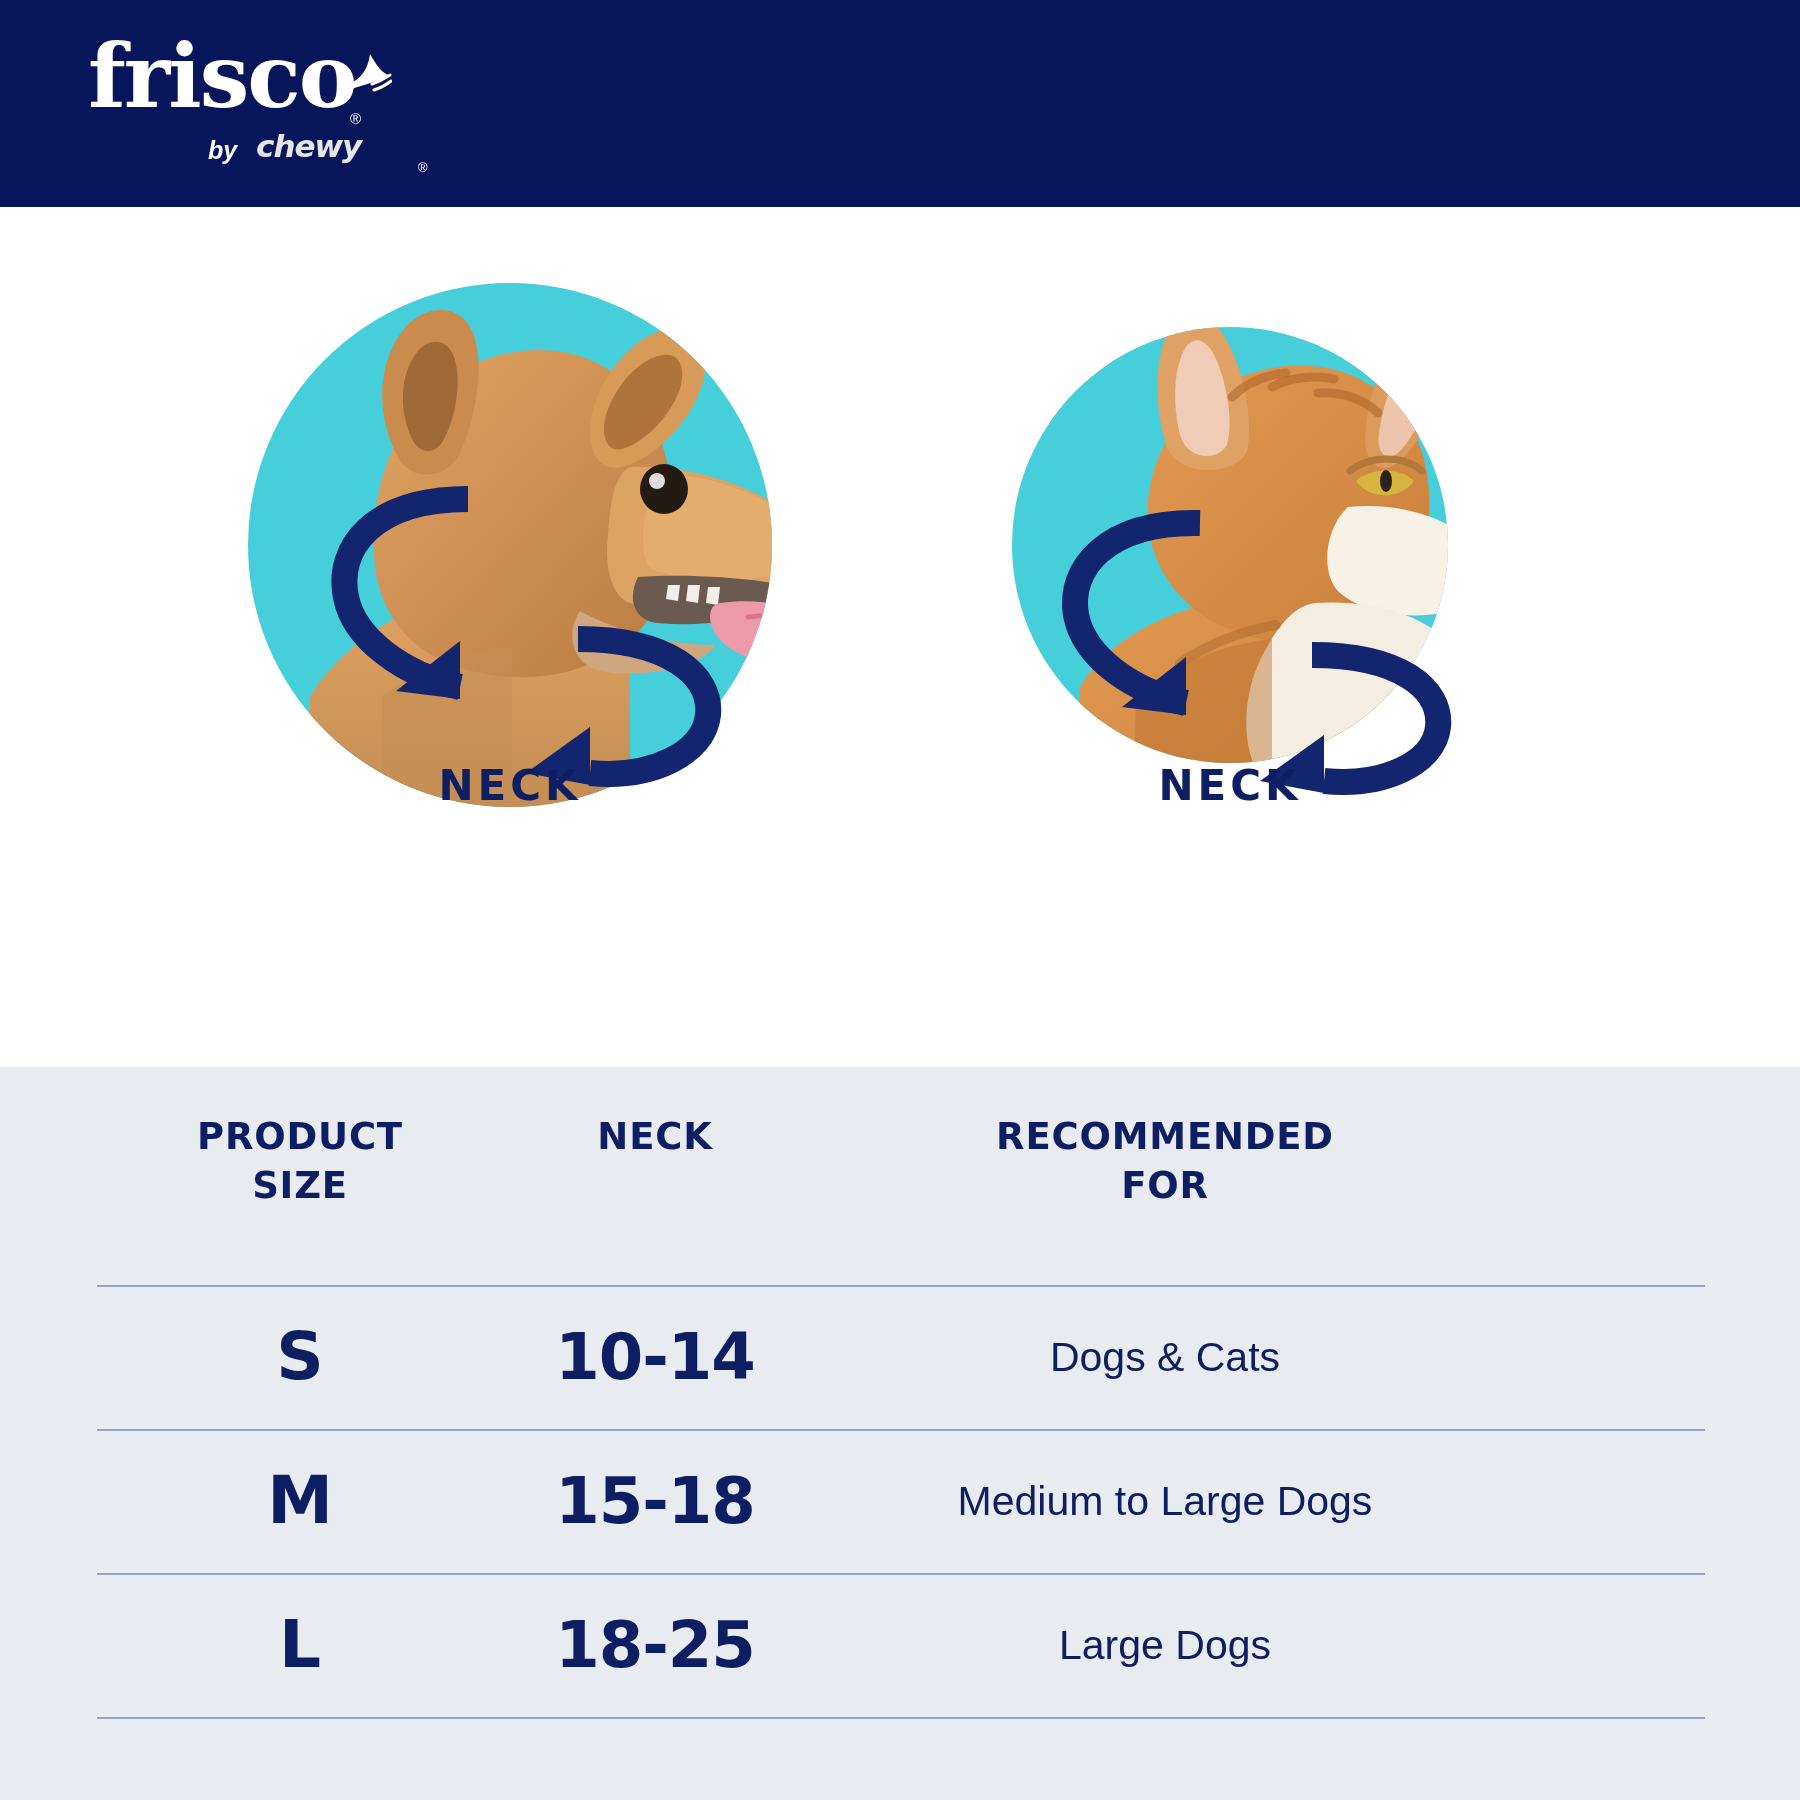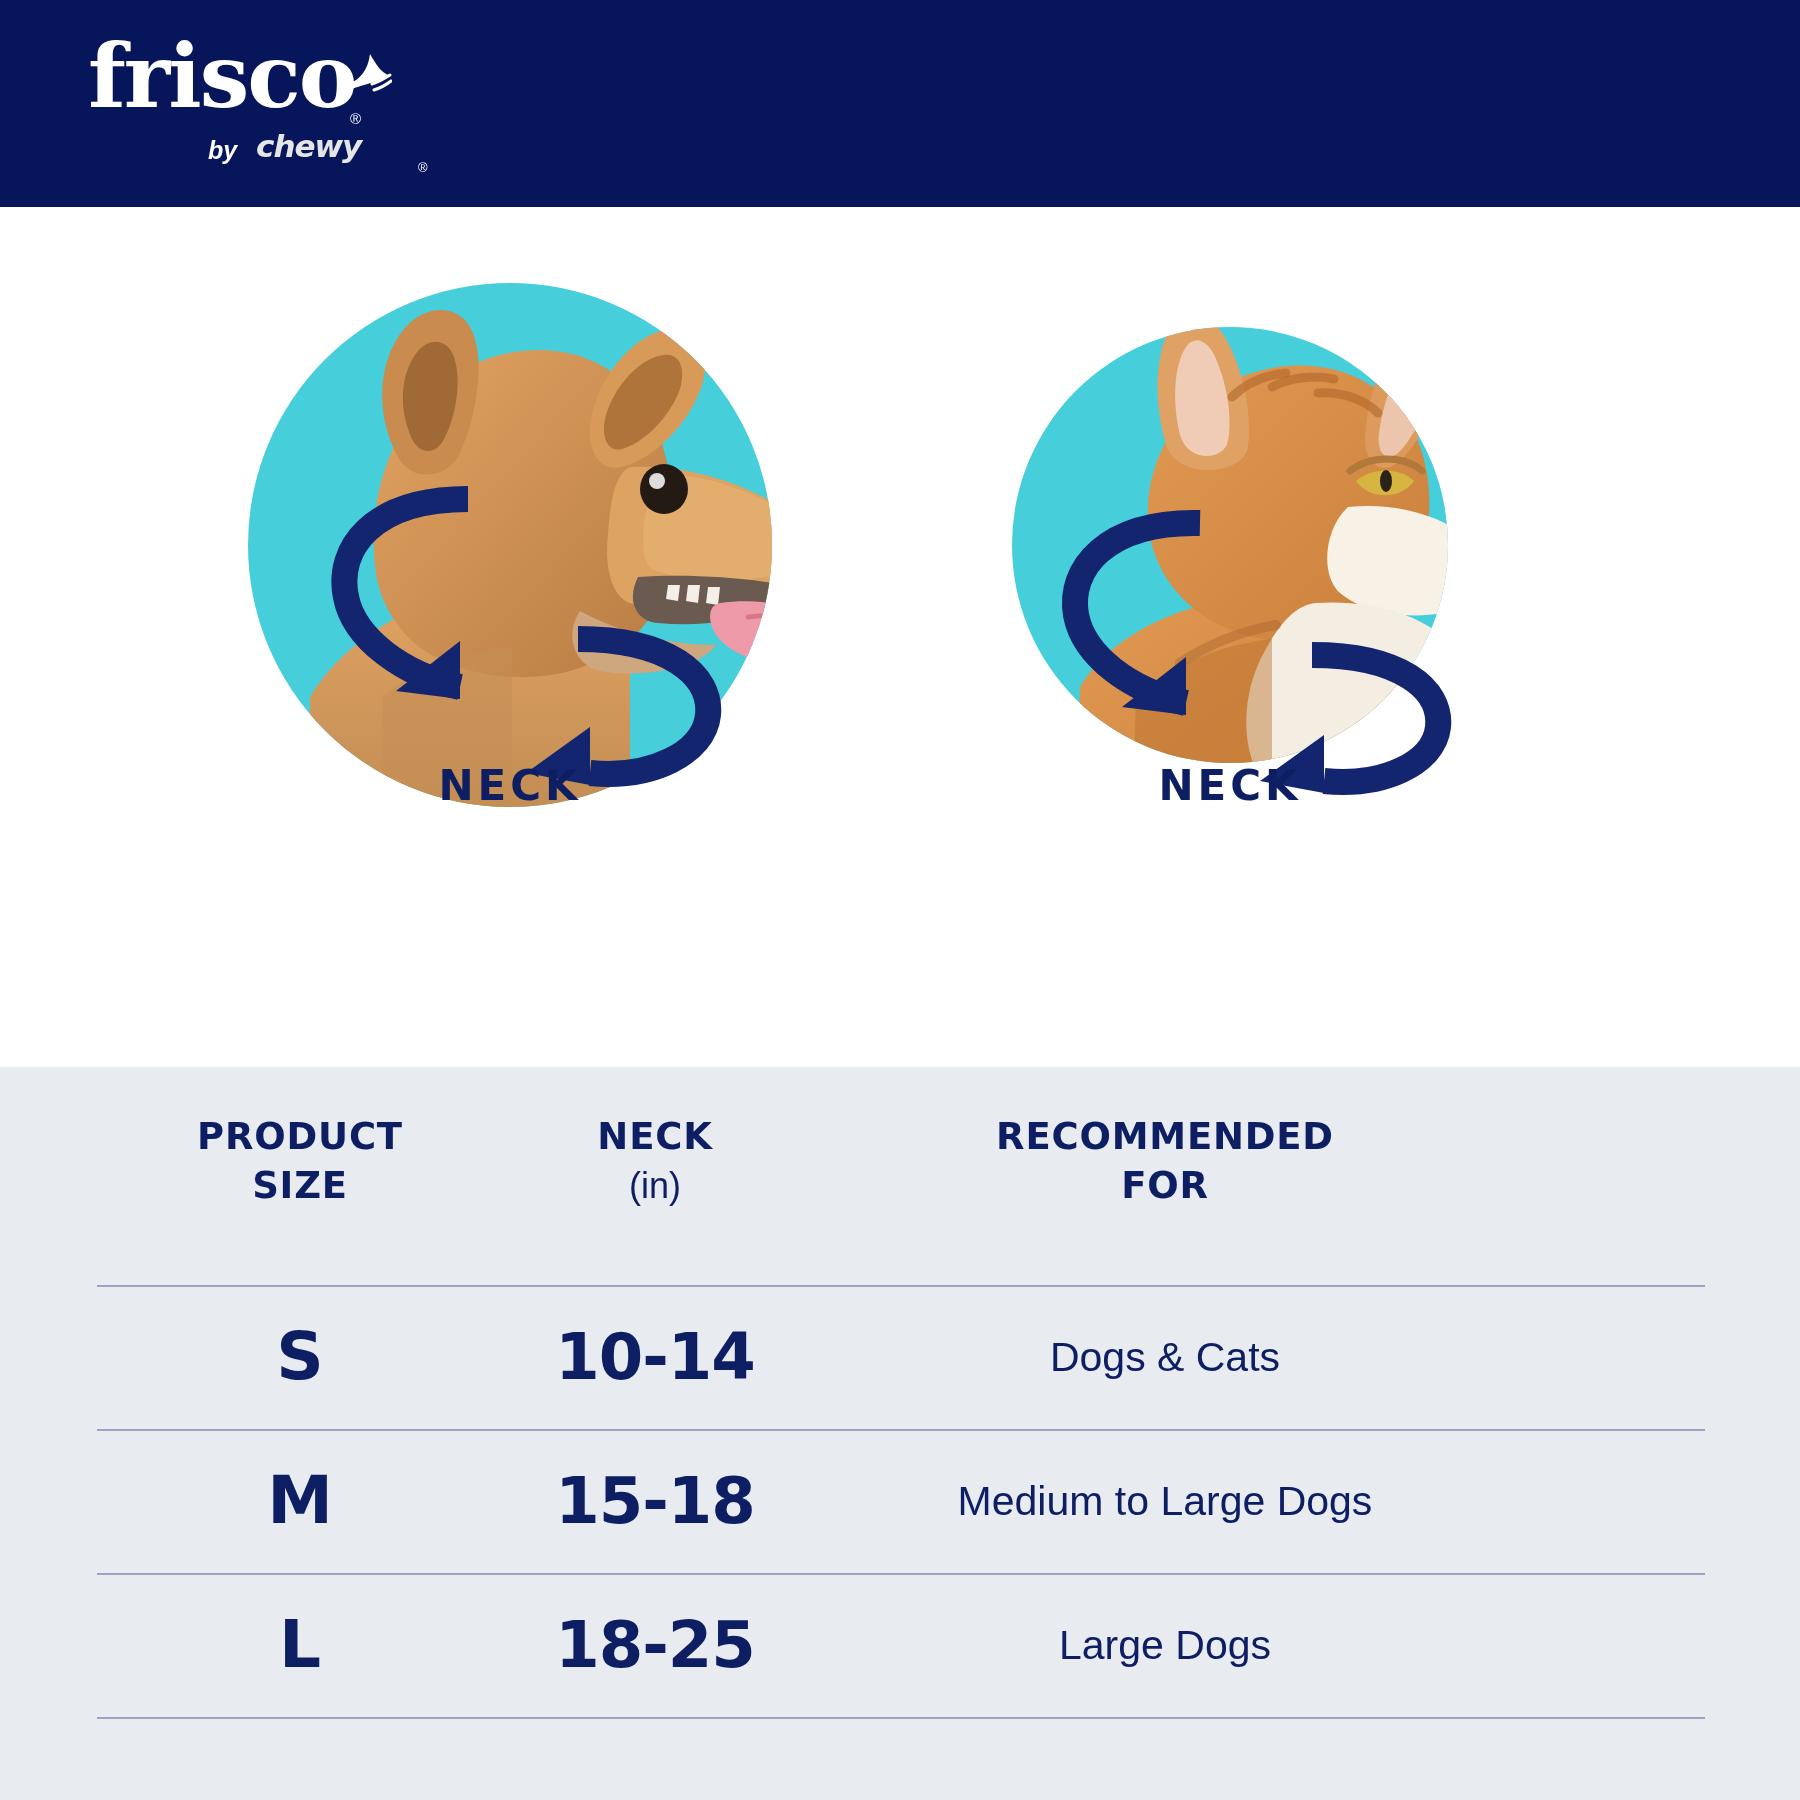--- a/index.html
+++ b/index.html
@@ -319,21 +319,20 @@
 
   <div class="table-sec">
 
     <div class="thead">
       <div class="th c1">
         <span>PRODUCT</span><br>
         <span>SIZE</span>
       </div>
       <div class="th c2">
         <span>NECK</span>
-        <span class="sub">(in)</span>
       </div>
       <div class="th c3">
         <span>RECOMMENDED</span><br>
         <span>FOR</span>
       </div>
     </div>
 
     <div class="divider" style="top:218px"></div>
 
     <div class="row" style="top:218px">

